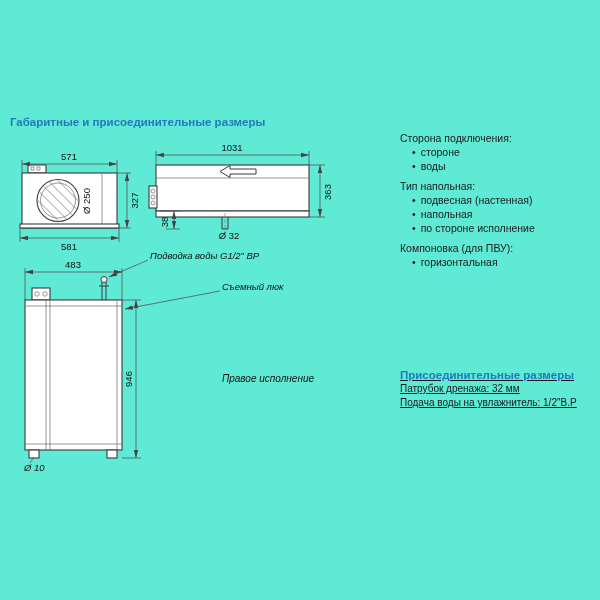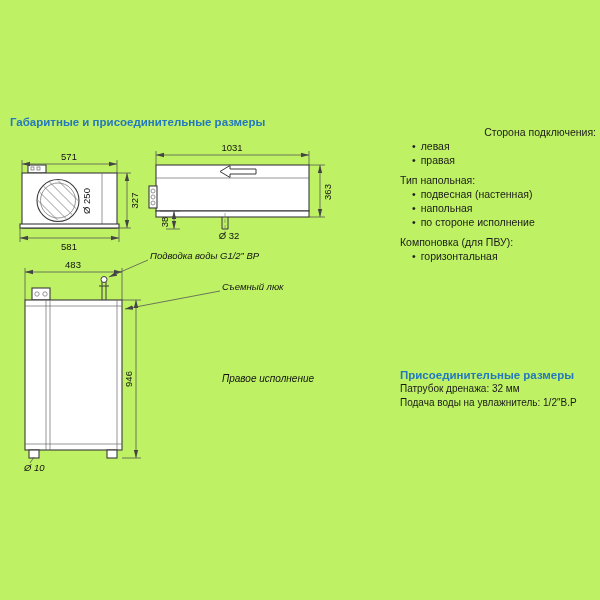--- a/index.html
+++ b/index.html
@@ -1,16 +1,16 @@
 <!DOCTYPE html>
 <html><head>
 <meta charset="utf-8">
 <style>
   html,body{margin:0;padding:0;background:#fff;}
-  #stage{position:relative;width:600px;height:600px;background:#bef264;overflow:hidden;
+  #stage{position:relative;width:600px;height:600px;background:#5eead4;overflow:hidden;
          font-family:"Liberation Sans","DejaVu Sans",sans-serif;color:#1a1a1a;}
   .blue-title{font-size:11.5px;font-weight:bold;color:#2478BD;line-height:14px;}
   .left-title{position:absolute;left:10px;top:115px;}
   .col-right{position:absolute;left:400px;width:196px;}
   .variants{top:113px;}
   .conn{top:368px;}
   .group-label{font-size:10.5px;line-height:14px;margin-top:6px;color:#1a1a1a;}
   .bullet-item{font-size:10.5px;line-height:14px;padding-left:12px;color:#1a1a1a;}
   .bullet{margin-right:5px;}
   .text-line{font-size:10px;line-height:14px;color:#1a1a1a;}
@@ -166,40 +166,40 @@
       <line x1="30" y1="353" x2="34" y2="347" class="dimln"></line>
       <text class="lbl" x="24" y="361">Ø 10</text>
 
       <text class="cap" x="222" y="272">Правое исполнение</text>
     </g>
   </svg>
 
   <div class="col-right variants" style="top:113px;">
 
     <div class="group">
-      <div class="group-label" style="margin-top:12px;text-align:right;">Сторона подключения:</div>
-      <div class="bullet-item"><span class="bullet">•</span><span>левая</span></div>
-      <div class="bullet-item"><span class="bullet">•</span><span>правая</span></div>
+      <div class="group-label" style="margin-top:18px;">Сторона подключения:</div>
+      <div class="bullet-item"><span class="bullet">•</span><span>стороне</span></div>
+      <div class="bullet-item"><span class="bullet">•</span><span>воды</span></div>
     </div>
 
     <div class="group">
       <div class="group-label">Тип напольная:</div>
       <div class="bullet-item"><span class="bullet">•</span><span>подвесная (настенная)</span></div>
       <div class="bullet-item"><span class="bullet">•</span><span>напольная</span></div>
     </div>
 
     <div class="group">
       <div class="bullet-item"><span class="bullet">•</span><span>по стороне исполнение</span></div>
     </div>
 
     <div class="group">
       <div class="group-label">Компоновка (для ПВУ):</div>
       <div class="bullet-item"><span class="bullet">•</span><span>горизонтальная</span></div>
     </div>
   </div>
 
-  <div class="col-right conn" style="top:368px;">
+  <div class="col-right conn" style="top:368px;text-decoration:underline;">
     <div class="blue-title">Присоединительные размеры</div>
     <div class="text-line">Патрубок дренажа: 32 мм</div>
     <div class="text-line">Подача воды на увлажнитель: 1/2"В.Р</div>
   </div>
 
 </div>
 
 </body></html>

